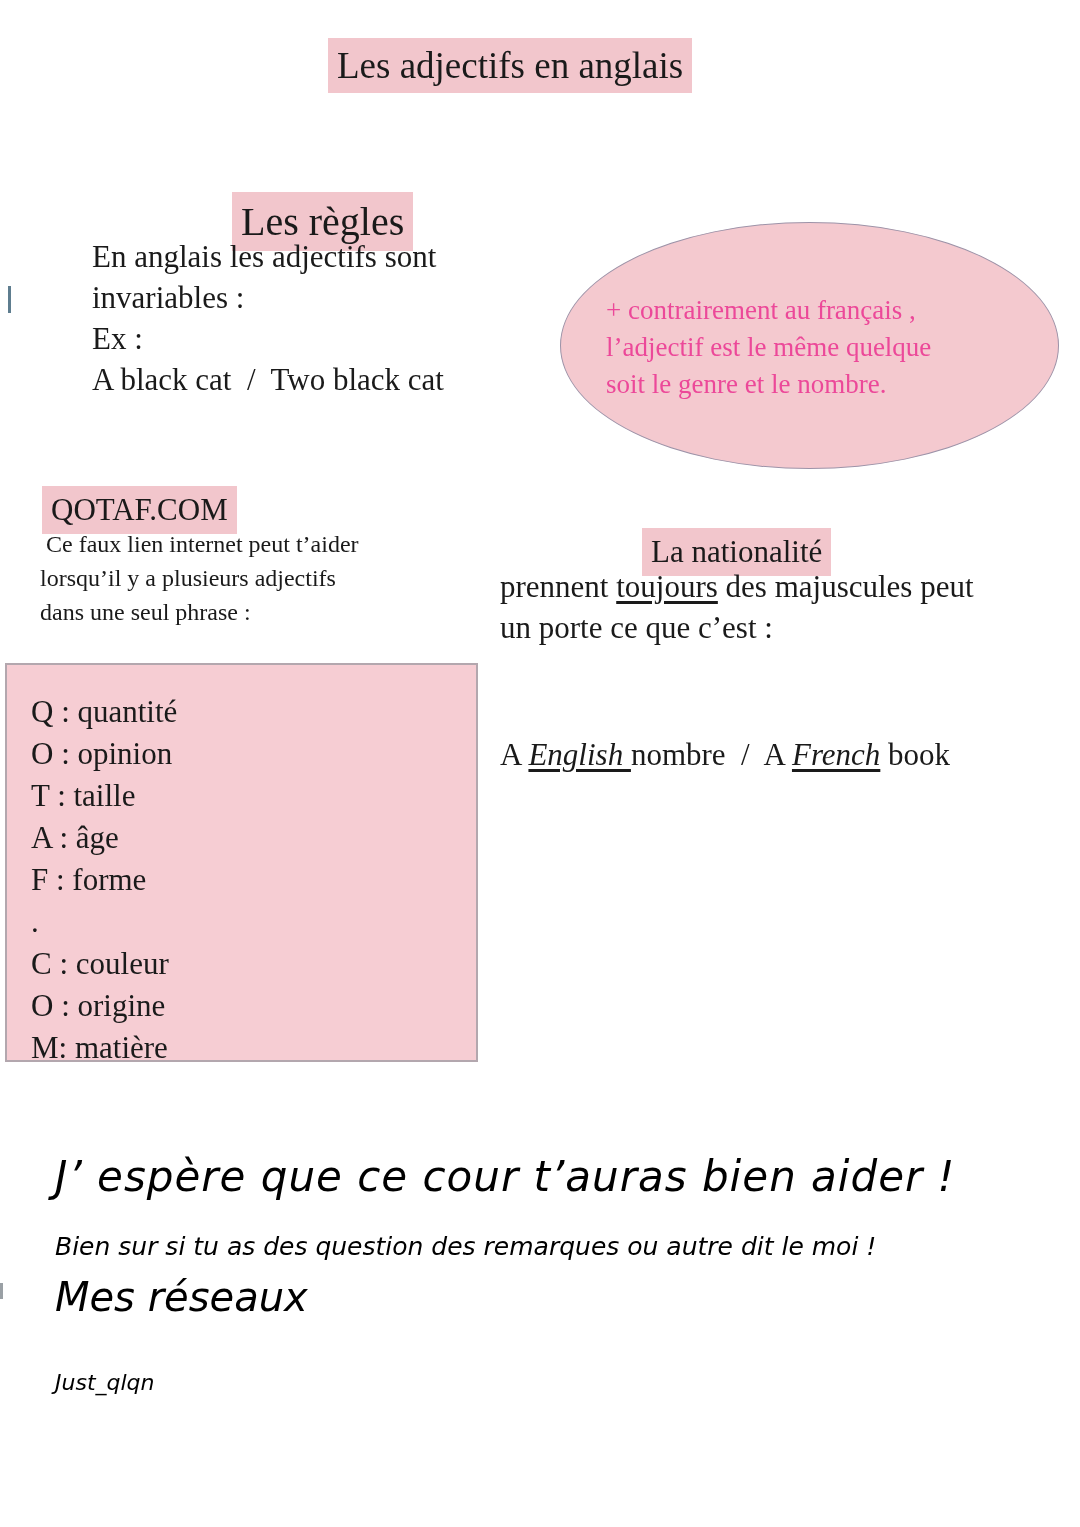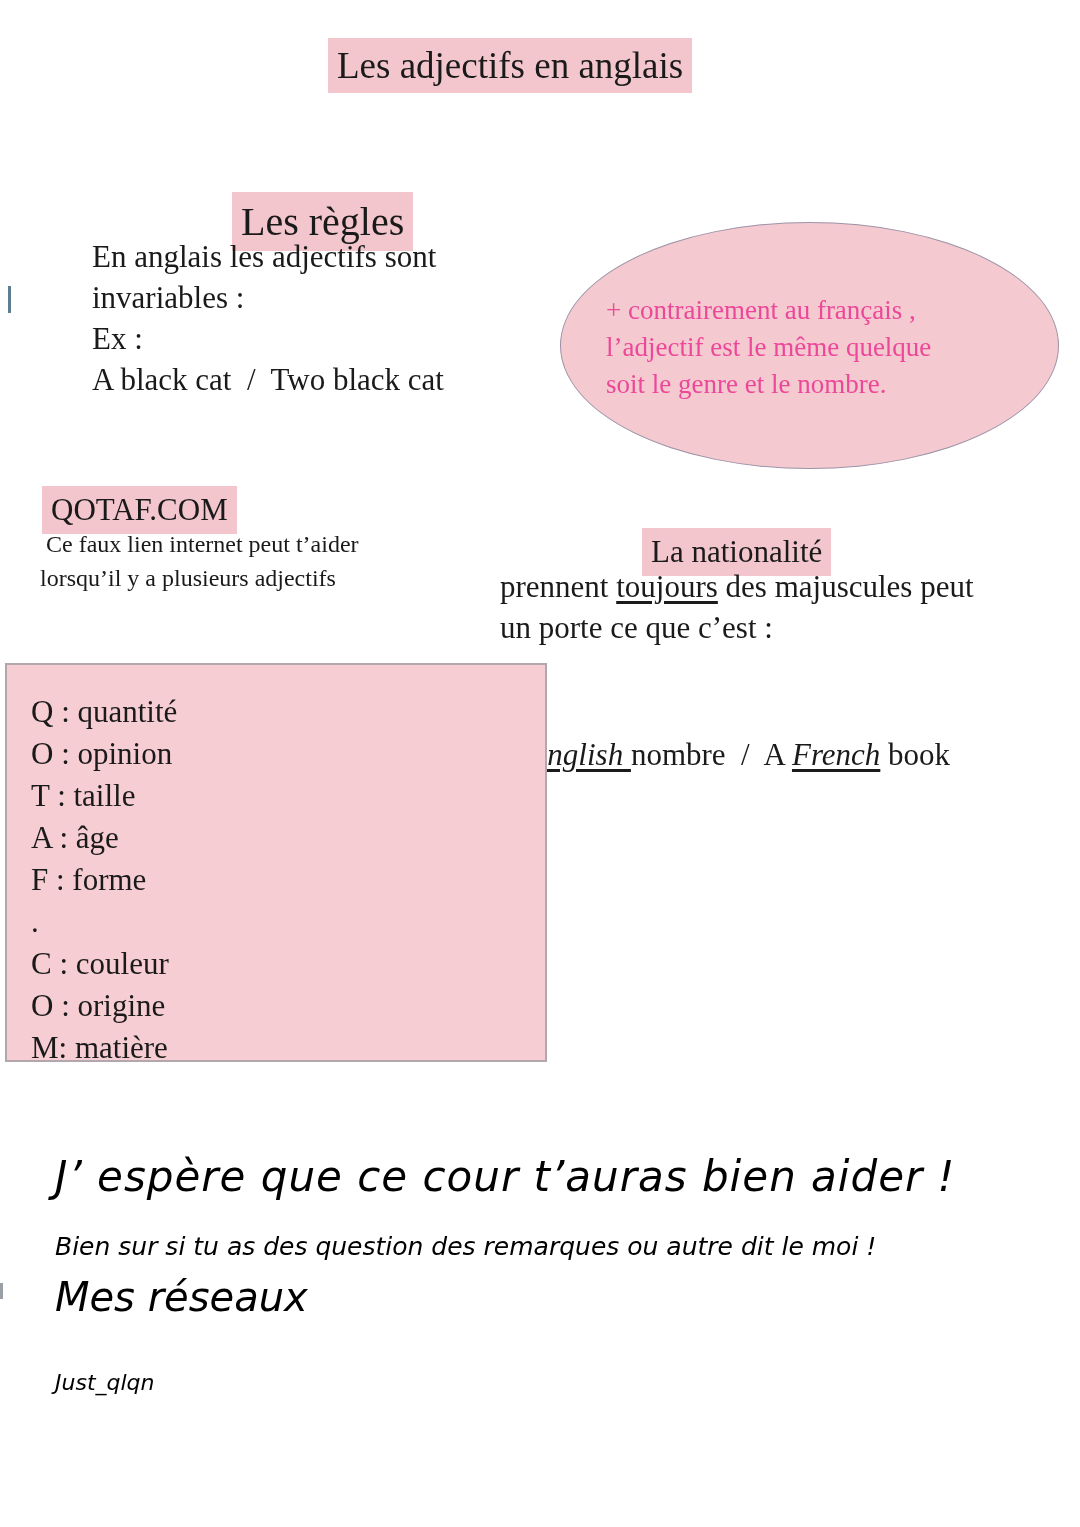--- a/index.html
+++ b/index.html
@@ -29,21 +29,21 @@
   .qotaf-heading { left:42px; top:486px; font-size:31px; }
   .qotaf-para { left:40px; top:527px; font-size:24px; line-height:34px; }
 
   .nat-heading { left:642px; top:528px; font-size:31px; }
   .nat-para { left:500px; top:566px; font-size:31px; line-height:41px; }
   .nat-example { left:500px; top:737px; font-size:31px; }
   u.wordline { text-underline-offset:4px; }
   .ital { font-style:italic; }
 
   .qotaf-box {
-    left:5px; top:663px; width:542px; height:399px; box-sizing:border-box;
+    left:5px; top:663px; width:473px; height:399px; box-sizing:border-box;
     background:var(--box-fill,#f6cdd3);
     border:2px solid var(--box-border,#b3a7ae);
     padding:26px 0 0 24px; font-size:31px; line-height:42px;
   }
 
   .hand { font-family:"DejaVu Sans", sans-serif; font-style:italic; color:#000000; }
   .outro-headline { left:55px; top:1152px; font-size:42px; letter-spacing:1px; }
   .outro-subline { left:55px; top:1232px; font-size:25px; }
   .networks-heading { left:55px; top:1274px; font-size:40px; }
   .handle { left:55px; top:1370px; font-size:22px; }
@@ -71,20 +71,21 @@
   <div class="abs bubble-text">
     <div class="line">+ contrairement au français ,</div>
     <div class="line">l’adjectif est le même quelque</div>
     <div class="line">soit le genre et le nombre.</div>
   </div>
 
   <span class="abs hl qotaf-heading">QOTAF.COM</span>
   <div class="abs qotaf-para">
     <div class="line"> Ce faux lien internet peut t’aider</div>
     <div class="line">lorsqu’il y a plusieurs adjectifs</div>
+    <div class="line">dans une seul phrase :</div>
   </div>
 
   <span class="abs hl nat-heading">La nationalité</span>
   <div class="abs nat-para">
     <div class="line"><span>prennent </span><u class="wordline">toujours</u><span> des majuscules peut</span></div>
     <div class="line">un porte ce que c’est :</div>
   </div>
 
   <div class="abs nat-example line"><span>A </span><u class="wordline ital">English </u><span>nombre  /  A </span><u class="wordline ital">French</u><span> book</span></div>
 

